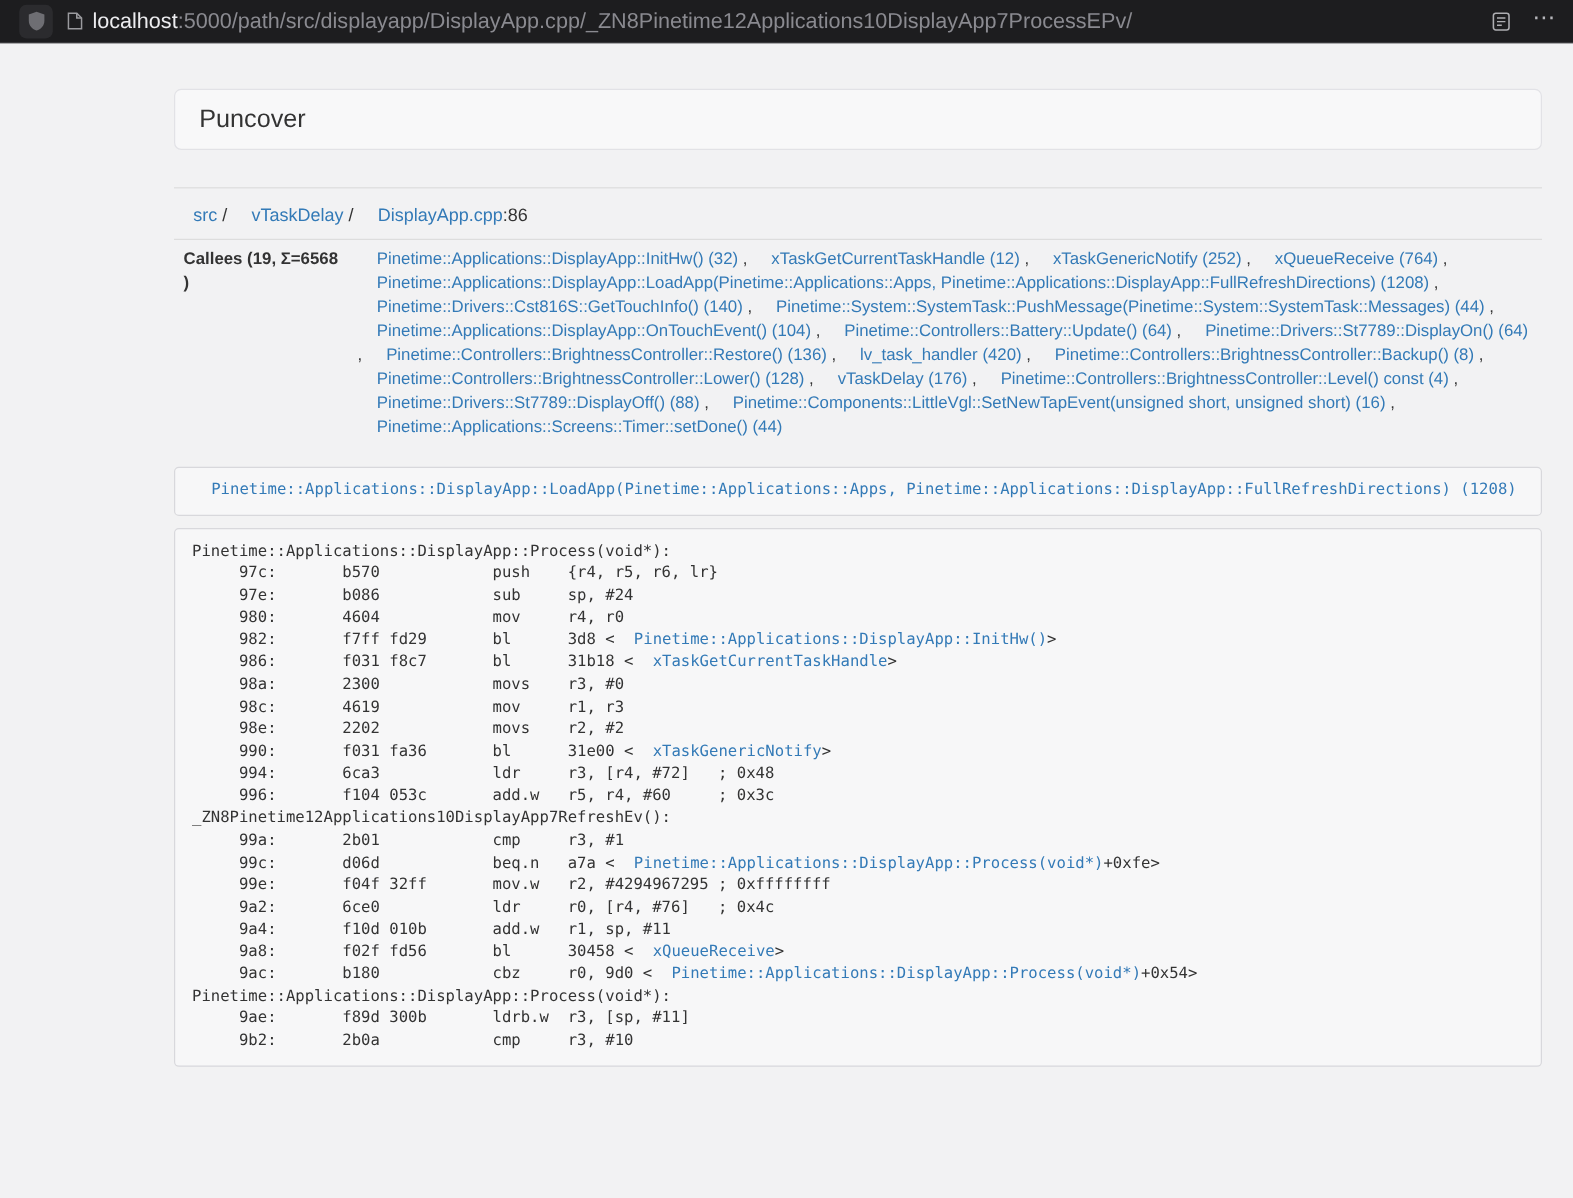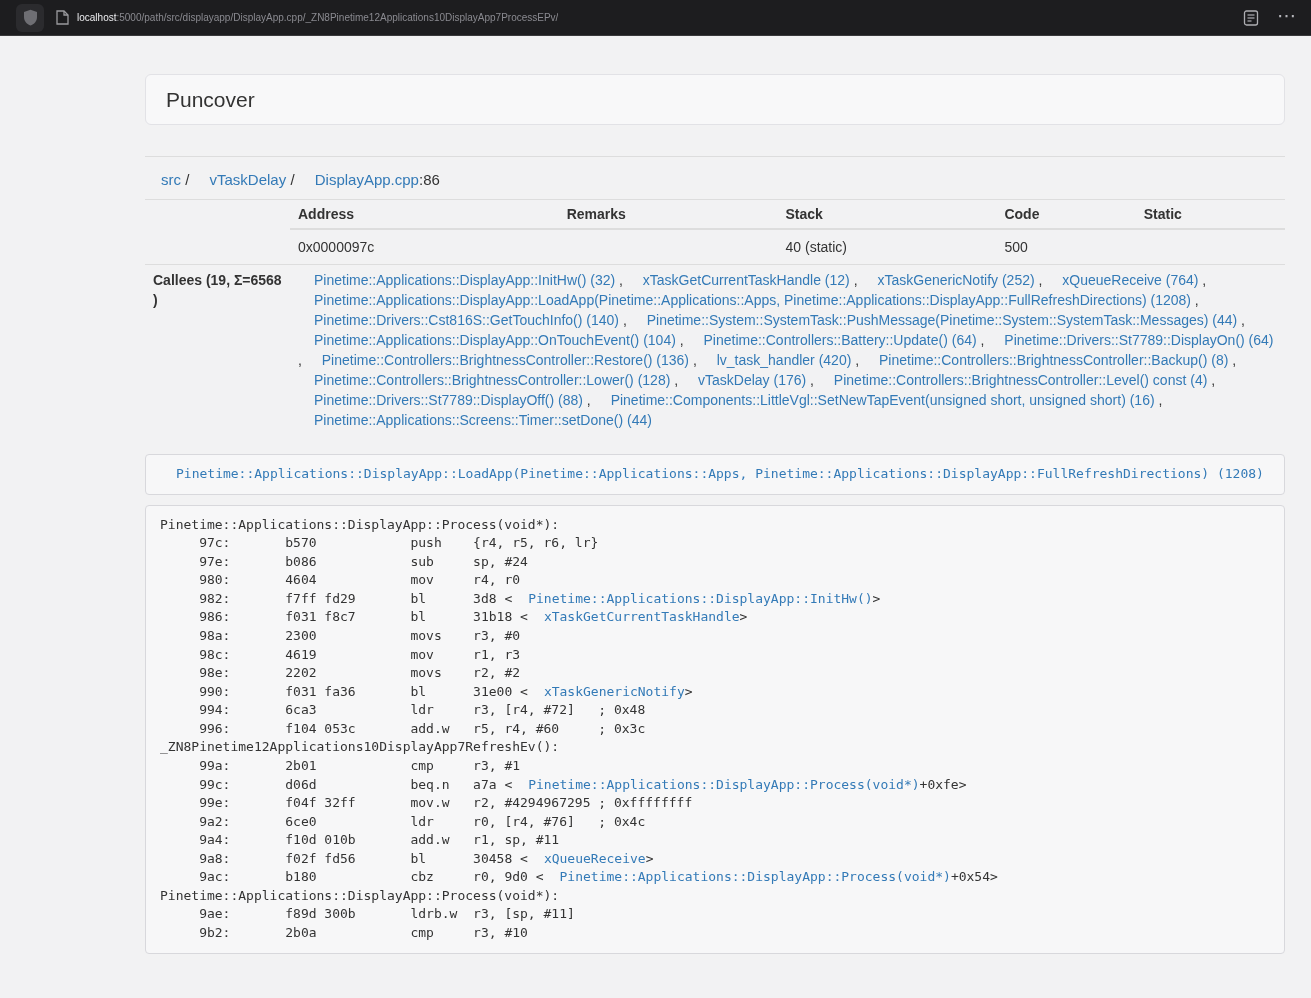--- a/index.html
+++ b/index.html
@@ -15,21 +15,21 @@
   
   .topbar {
     height: 36px; background: #1d1d1f; border-bottom: 1px solid #39393b;
     display: flex; align-items: center; padding: 0 14px 0 16px;
   }
   .shield-btn {
     width: 28px; height: 28px; border-radius: 6px; background: #2b2b2e;
     display: flex; align-items: center; justify-content: center; flex: 0 0 auto;
   }
   .urlwrap { display: flex; align-items: center; margin-left: 12px; gap: 8px; min-width: 0; flex: 1 1 auto; }
-  .url-text { font-size: 10px; white-space: nowrap; overflow: hidden; }
+  .url-text { font-size: 18px; white-space: nowrap; overflow: hidden; }
   .url-host { color: #ececef; }
   .url-path { color: #8a8a90; }
   .right-icons { display: flex; align-items: center; gap: 18px; margin-left: auto; flex: 0 0 auto; }
   .menu-dots { color: #b6b6bb; font-size: 19px; line-height: 1; letter-spacing: 1px; padding-bottom: 4px; }
 
   
   .container { width: 1140px; margin-left: 145px; padding-top: 38px; }
 
   .jumbotron {
     background: #f8f8f9; border: 1px solid #e2e2e6; border-radius: 6px;
@@ -109,45 +109,20 @@
     <h1>Puncover</h1>
   </div>
 
   <hr class="rule">
 
   <div class="breadcrumb" id="breadcrumb"><a href="#">src</a> / <a href="#">vTaskDelay</a> / <a href="#">DisplayApp.cpp</a>:86</div>
 
   <table class="main">
     <tbody>
       <tr>
-        <th></th>
-        <td class="nested-cell">
-          <table class="nested">
-            <thead>
-                <tr id="nested-head">
-                  <th>Address</th>
-                  <th>Remarks</th>
-                  <th>Stack</th>
-                  <th>Code</th>
-                  <th>Static</th>
-                </tr>
-              </thead>
-            <tbody>
-                <tr id="nested-row">
-                  <td>0x0000097c</td>
-                  <td></td>
-                  <td>40 (static)</td>
-                  <td>500</td>
-                  <td></td>
-                </tr>
-              </tbody>
-          </table>
-        </td>
-      </tr>
-      <tr>
         <th>Callees (19, Σ=6568 )</th>
         <td class="callees-cell" id="callees-cell"><a href="#">Pinetime::Applications::DisplayApp::InitHw() (32)</a> , <a href="#">xTaskGetCurrentTaskHandle (12)</a> , <a href="#">xTaskGenericNotify (252)</a> , <a href="#">xQueueReceive (764)</a> , <a href="#">Pinetime::Applications::DisplayApp::LoadApp(Pinetime::Applications::Apps, Pinetime::Applications::DisplayApp::FullRefreshDirections) (1208)</a> , <a href="#">Pinetime::Drivers::Cst816S::GetTouchInfo() (140)</a> , <a href="#">Pinetime::System::SystemTask::PushMessage(Pinetime::System::SystemTask::Messages) (44)</a> , <a href="#">Pinetime::Applications::DisplayApp::OnTouchEvent() (104)</a> , <a href="#">Pinetime::Controllers::Battery::Update() (64)</a> , <a href="#">Pinetime::Drivers::St7789::DisplayOn() (64)</a> , <a href="#">Pinetime::Controllers::BrightnessController::Restore() (136)</a> , <a href="#">lv_task_handler (420)</a> , <a href="#">Pinetime::Controllers::BrightnessController::Backup() (8)</a> , <a href="#">Pinetime::Controllers::BrightnessController::Lower() (128)</a> , <a href="#">vTaskDelay (176)</a> , <a href="#">Pinetime::Controllers::BrightnessController::Level() const (4)</a> , <a href="#">Pinetime::Drivers::St7789::DisplayOff() (88)</a> , <a href="#">Pinetime::Components::LittleVgl::SetNewTapEvent(unsigned short, unsigned short) (16)</a> , <a href="#">Pinetime::Applications::Screens::Timer::setDone() (44)</a></td>
       </tr>
     </tbody>
   </table>
 
   <pre class="codebox highlight-box"><a href="#">Pinetime::Applications::DisplayApp::LoadApp(Pinetime::Applications::Apps, Pinetime::Applications::DisplayApp::FullRefreshDirections) (1208)</a></pre>
 
   <pre class="codebox asm" id="asm">Pinetime::Applications::DisplayApp::Process(void*):
      97c:	b570      	push	{r4, r5, r6, lr}

